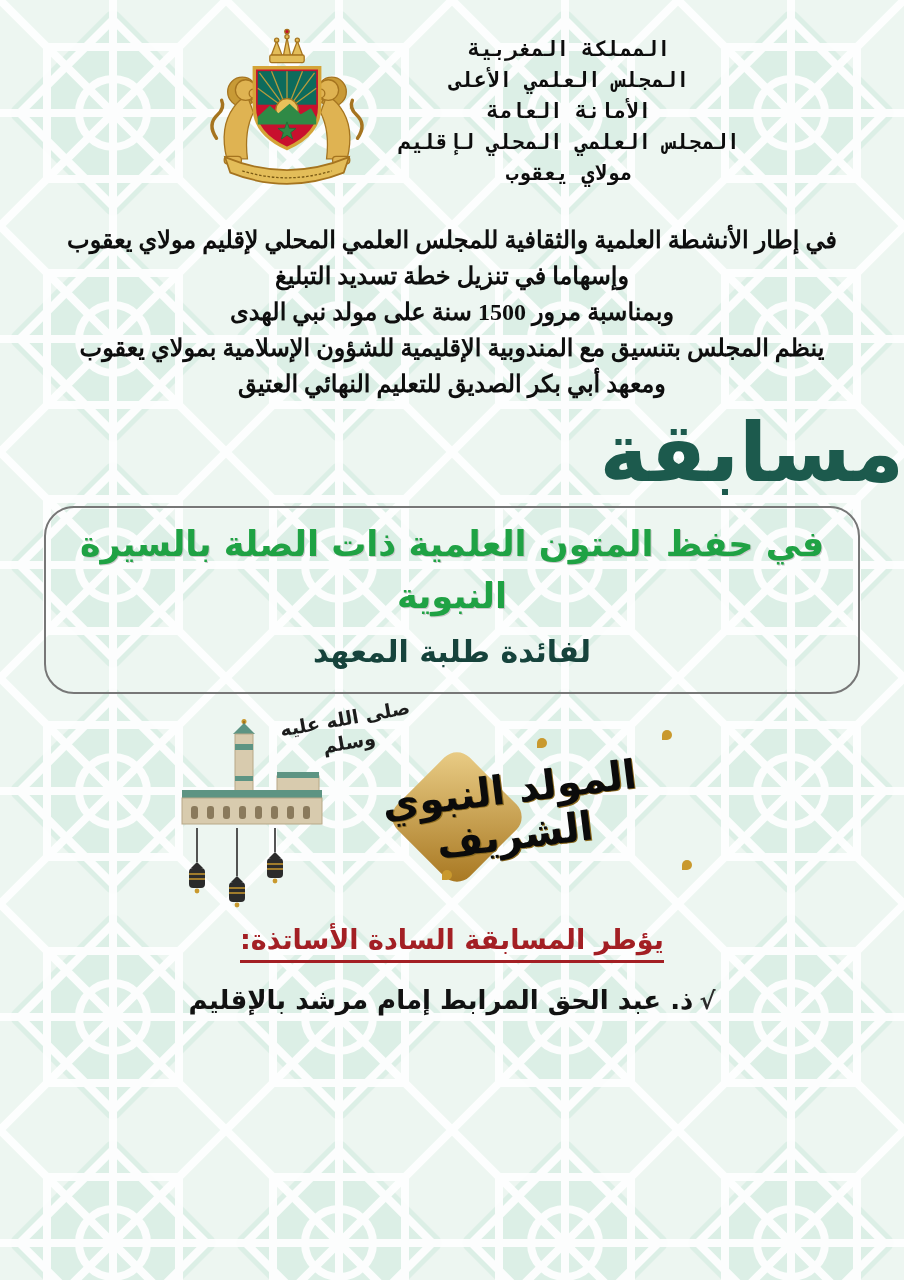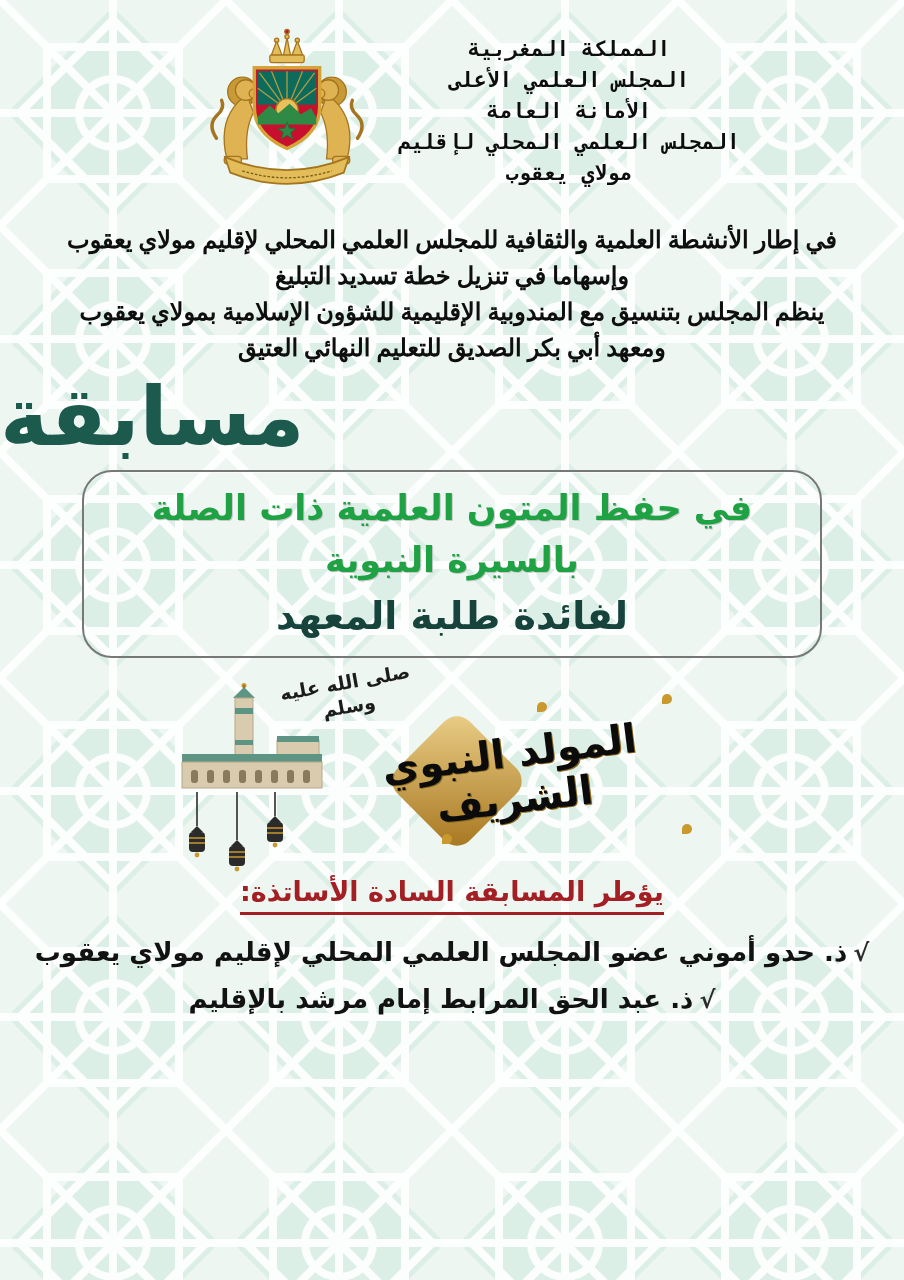--- a/index.html
+++ b/index.html
@@ -11,40 +11,40 @@
   
   .org-header { display:flex; flex-direction:row; align-items:center; justify-content:center; gap:10px; padding-left:52px; height:176px;font-family:Liberation Mono, monospace; }
   .org-lines { width:372px; text-align:center; color:#0d0d0d; font-weight:bold; font-size:21px; line-height:31px; }
   .org-lines .wide { font-size:21px; letter-spacing:-0.5px; }
   .emblem { width:172px; height:172px; flex:0 0 auto; }
 
   
   .intro { margin-top:22px; text-align:center; font-weight:bold; color:#0e0e0e; font-size:24px; line-height:36px; width:880px; margin-left:auto; margin-right:auto;font-family:Liberation Serif, serif; }
 
   
-  .masabaqa { margin-top:4px; text-align:left; font-size:82px; line-height:1.15; font-weight:bold; color:#1c5a4d; }
-
-  
-  .subject-box { width:740px; margin:6px auto 0; border:2px solid #777; border-radius:30px; padding:10px 16px 12px; text-align:center;
+  .masabaqa { margin-top:4px; text-align:right; font-size:82px; line-height:1.15; font-weight:bold; color:#1c5a4d; }
+
+  
+  .subject-box { width:816px; margin:6px auto 0; border:2px solid #777; border-radius:30px; padding:10px 16px 12px; text-align:center;
                  box-shadow:0 1px 0 rgba(255,255,255,.6) inset; }
   .subject-line { font-size:35px; line-height:52px; font-weight:bold; color:#1fa244; text-shadow:1px 1px 0 #c9c9c9; }
-  .beneficiary { font-size:38px; line-height:56px; font-weight:bold; color:#16433c; margin-top:2px; }
+  .beneficiary { font-size:30px; line-height:56px; font-weight:bold; color:#16433c; margin-top:2px; }
 
   
   .mawlid { position:relative; width:600px; height:210px; margin:6px auto 0; }
   .mosque { position:absolute; right:420px; top:18px; }
   .lanterns { position:absolute; right:450px; top:128px; }
   .gold-blob { position:absolute; right:220px; top:42px; }
   .calli { position:absolute; right:30px; top:66px; width:420px; text-align:center; font-size:40px; font-weight:bold; color:#0b0b0b;
            transform:rotate(-7deg); letter-spacing:-1px; text-shadow:1px 1px 0 #8a6a1f; }
   .blessing { position:absolute; right:330px; top:6px; font-size:19px; font-weight:bold; color:#1c1c1c; transform:rotate(-10deg); width:150px; text-align:center; line-height:24px;}
   .gdot { position:absolute; width:10px; height:10px; background:#c9992e; border-radius:50% 50% 50% 0; }
 
   
-  .jury-heading-wrap { text-align:center; margin-top:2px; }
+  .jury-heading-wrap { text-align:center; margin-top:14px; }
   .jury-heading { display:inline-block; font-size:27px; font-weight:bold; color:#a31f24; border-bottom:3px solid #a31f24; padding-bottom:5px; }
   .jury-list { list-style:none; margin-top:14px; text-align:center; }
   .jury-list li { font-size:26px; line-height:46px; font-weight:bold; color:#121212; }
   .chk { color:#2b2b2b; font-weight:bold; margin-left:6px; font-size:24px; }
 </style>
 </head>
 <body>
 
 <div class="page">
 
@@ -118,20 +118,21 @@
           <circle cx="100" cy="10" r="2.4"></circle>
           <circle cx="112" cy="14" r="2.4"></circle>
           <circle cx="100" cy="4" r="2.6" fill="#c8102e"></circle>
         </g>
       </svg>
     </div>
 
     <div class="intro">
       <div>في إطار الأنشطة العلمية والثقافية للمجلس العلمي المحلي لإقليم مولاي يعقوب</div>
       <div>وإسهاما في تنزيل خطة تسديد التبليغ</div>
+      <div>وبمناسبة مرور 1500 سنة على مولد نبي الهدى</div>
       <div>ينظم المجلس بتنسيق مع المندوبية الإقليمية للشؤون الإسلامية بمولاي يعقوب</div>
       <div>ومعهد أبي بكر الصديق للتعليم النهائي العتيق</div>
     </div>
 
     <div class="masabaqa">مسابقة</div>
 
     <div class="subject-box">
       <div class="subject-line">في حفظ المتون العلمية ذات الصلة بالسيرة النبوية</div>
       <div class="beneficiary">لفائدة طلبة المعهد</div>
     </div>
@@ -204,18 +205,17 @@
       <div class="gdot" style="right:80px; top:30px;"></div>
       <div class="gdot" style="right:60px; top:160px;"></div>
       <div class="gdot" style="right:300px; top:170px;"></div>
     </div>
 
     <div class="jury-heading-wrap">
       <span class="jury-heading">يؤطر المسابقة السادة الأساتذة:</span>
     </div>
 
     <ul class="jury-list">
-      <li><span class="chk">√</span><span>ذ. حدو أموني عضو المجلس العلمي المحلي لإقليم مولاي يعقوب</span></li>
       <li><span class="chk">√</span><span>ذ. عبد الحق المرابط إمام مرشد بالإقليم</span></li>
     </ul>
 
   </div>
 </div>
 
 </body></html>

